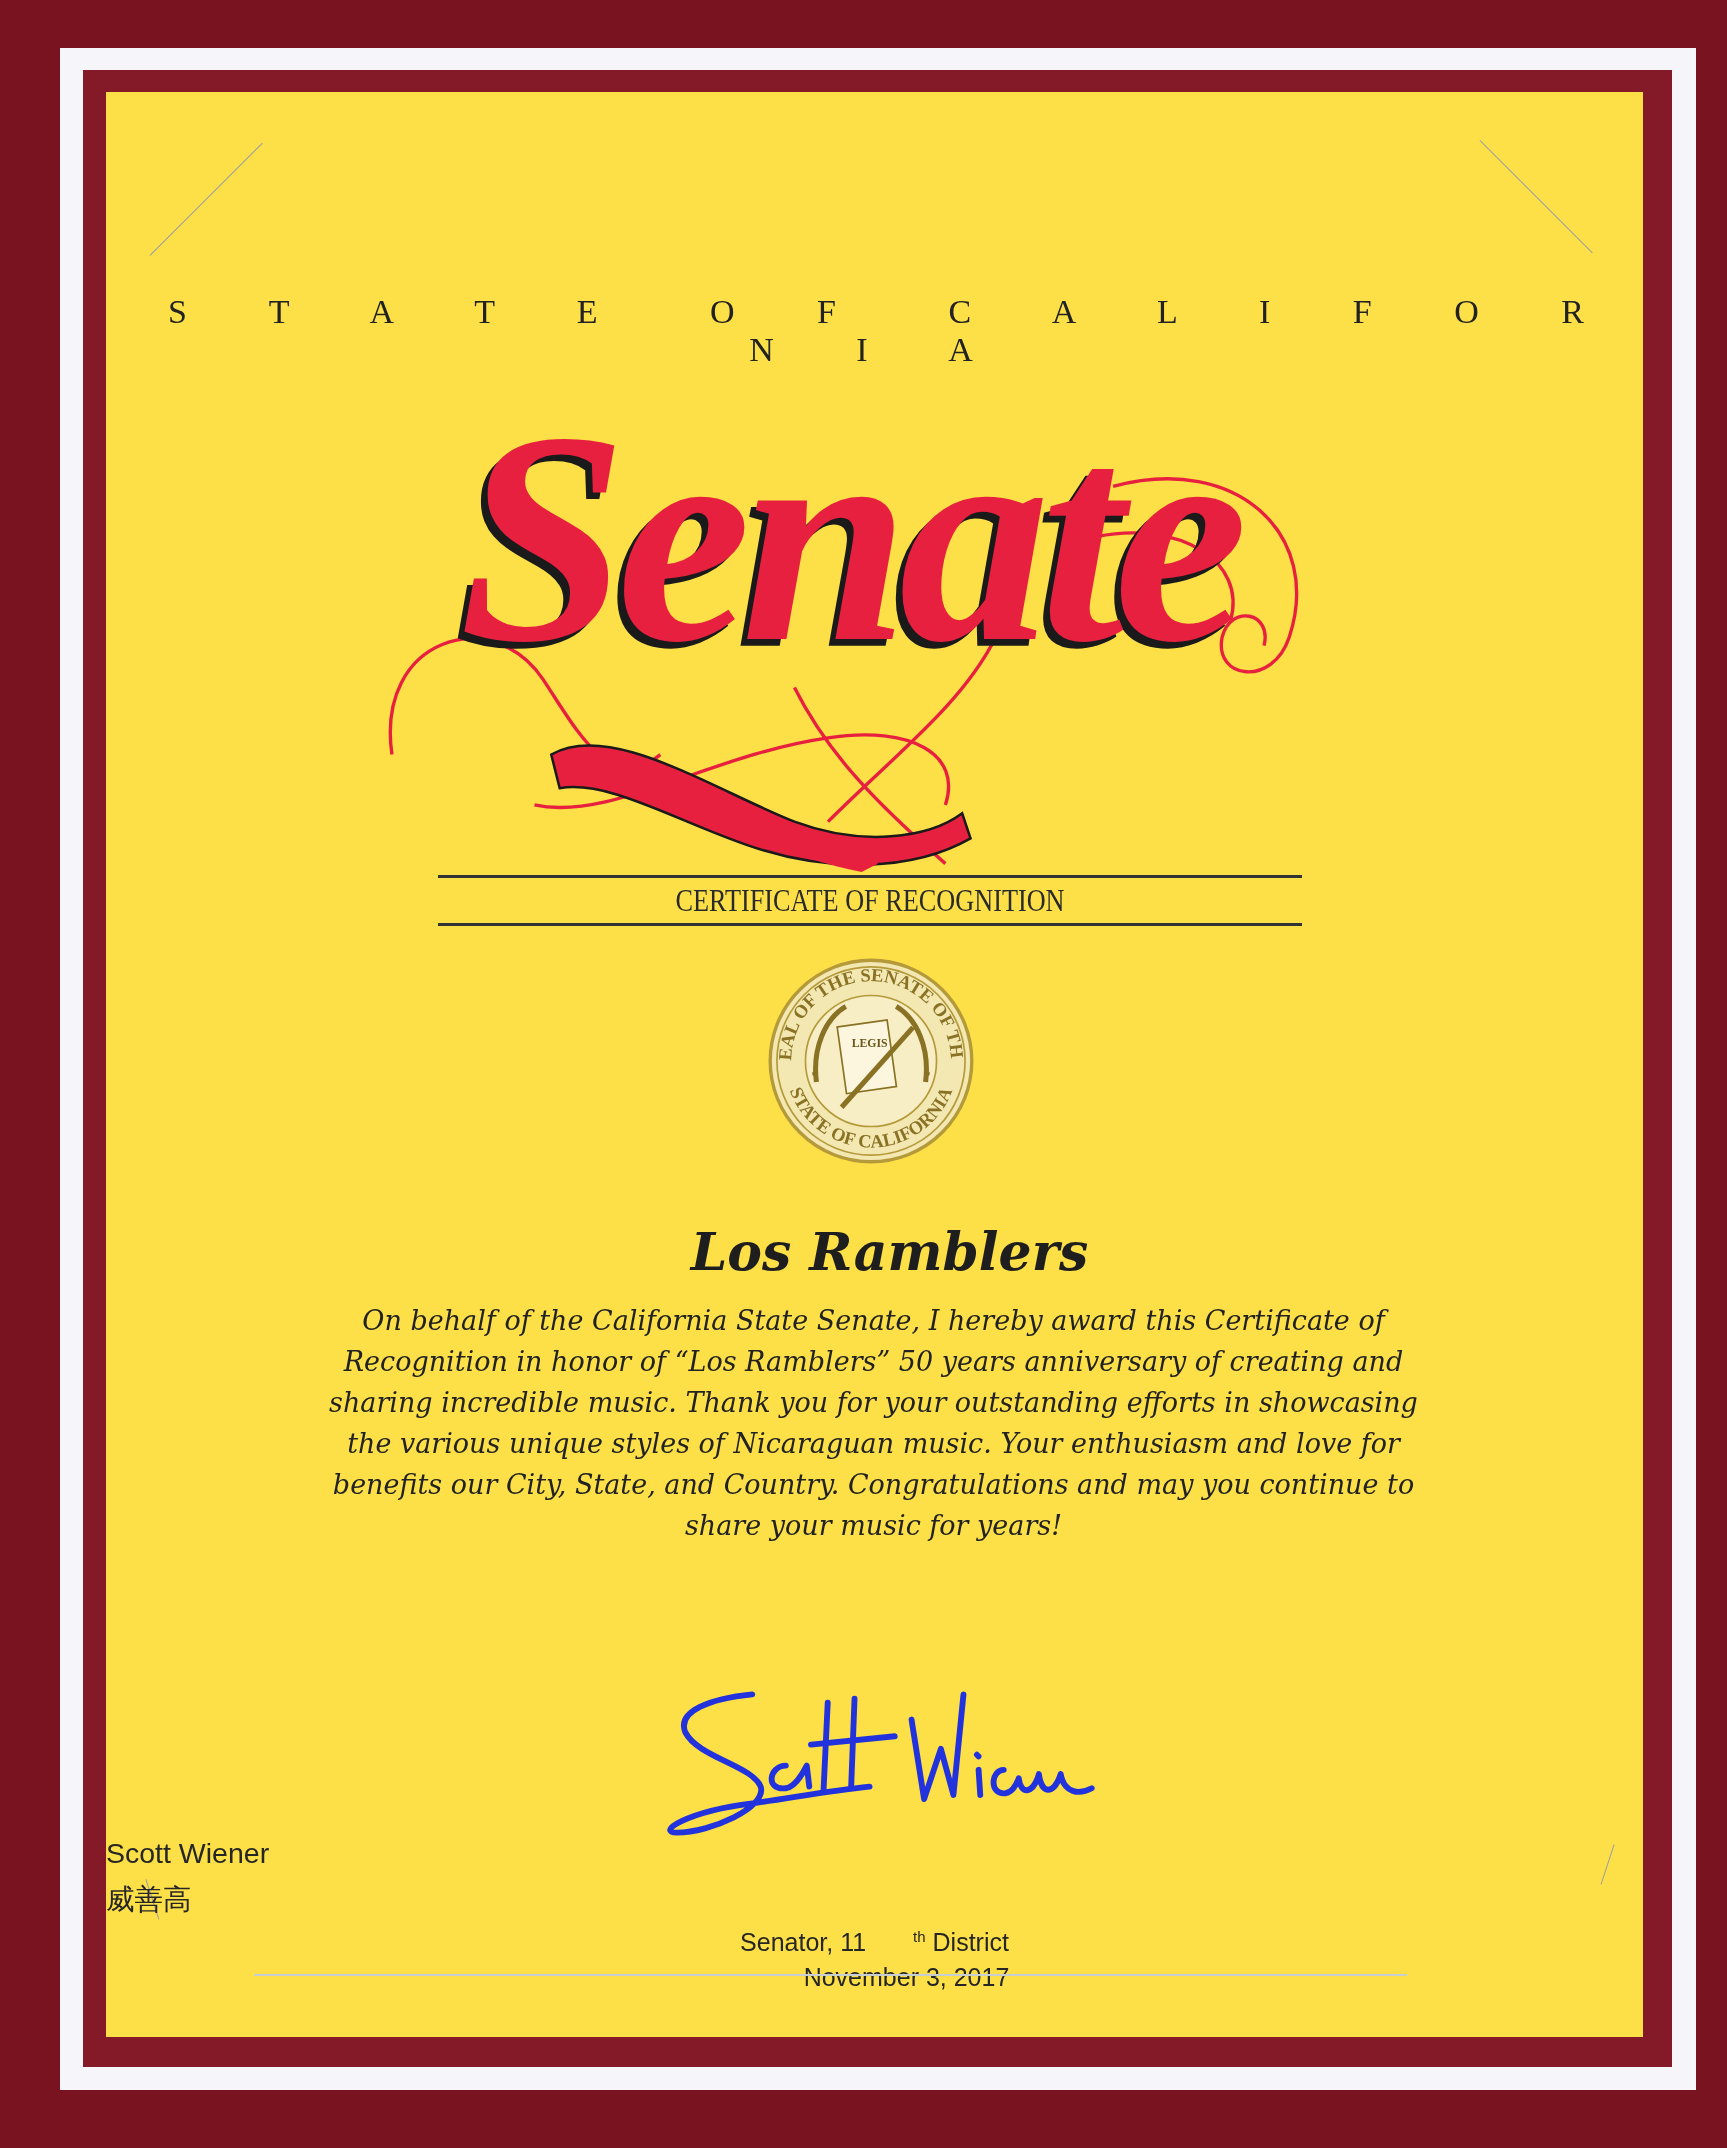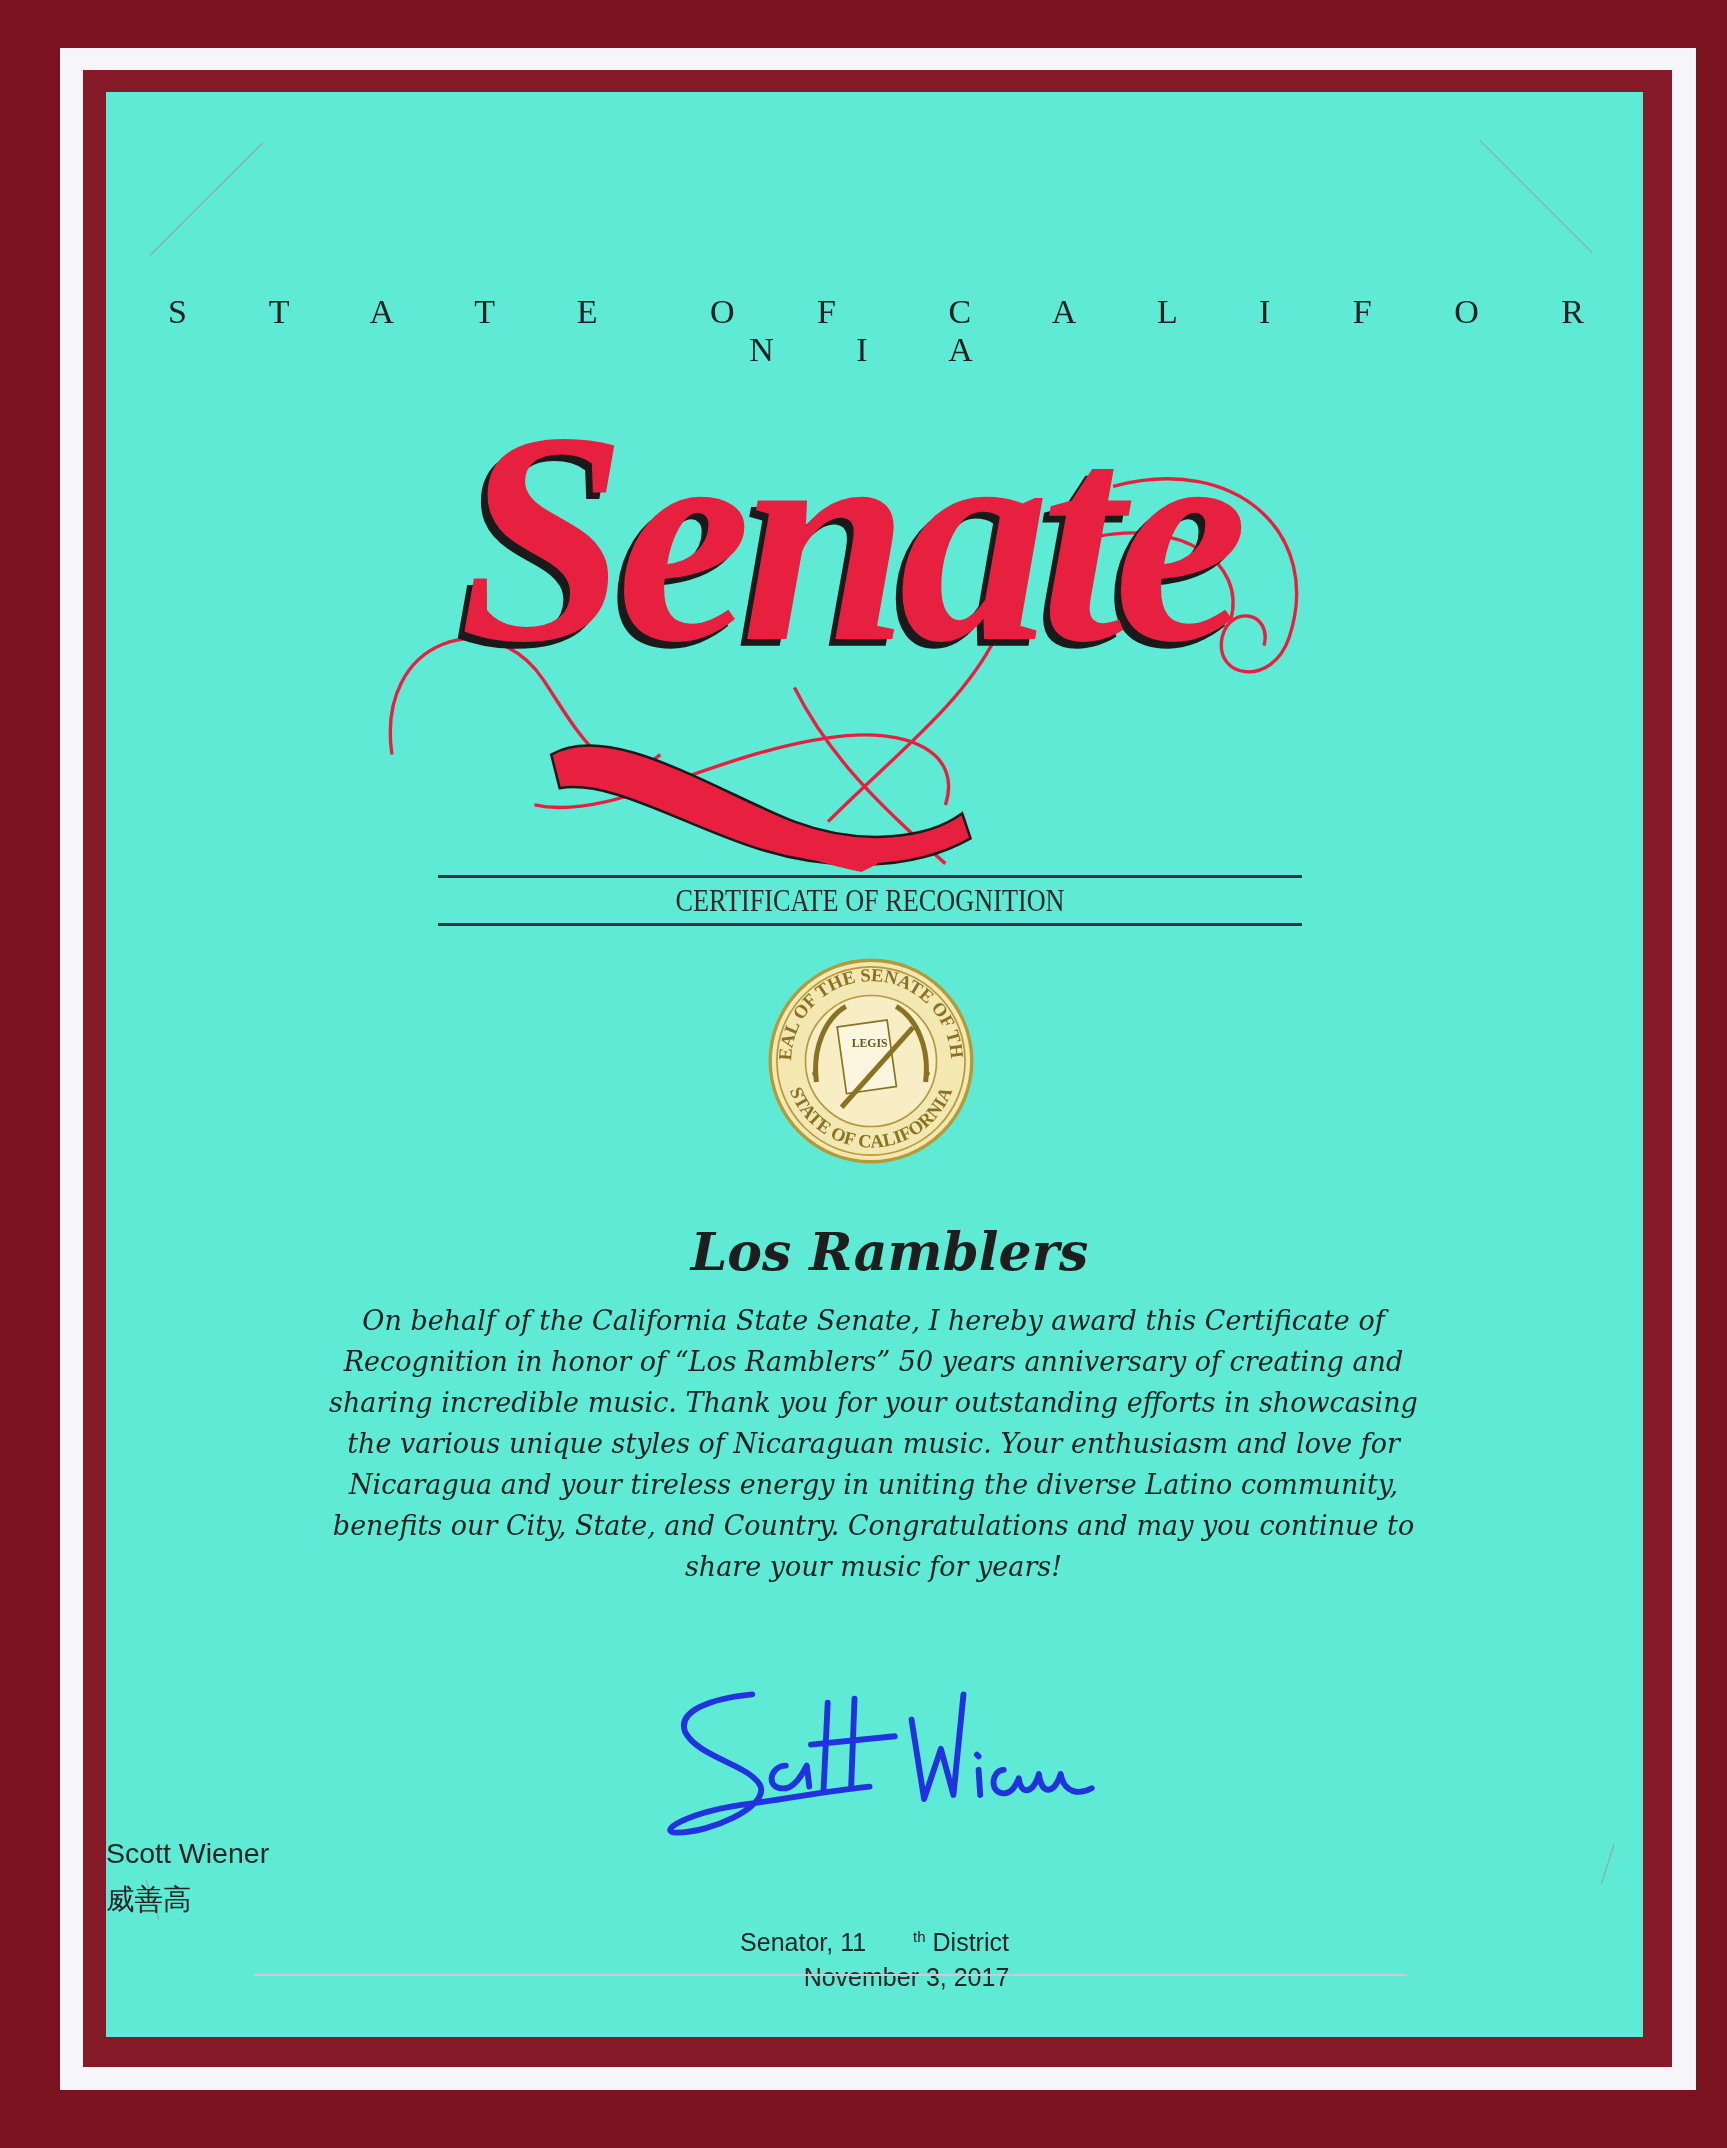--- a/index.html
+++ b/index.html
@@ -1,19 +1,19 @@
 <!DOCTYPE html>
 <html style="font-size:13.4px"><head>
 <meta charset="utf-8">
 <style>
   html, body { margin:0; padding:0; }
   body { width:1728px; height:2148px; background:#7a1320; position:relative; overflow:hidden; font-family:"Liberation Serif", serif; }
   .mat { position:absolute; left:60px; top:48px; width:1636px; height:2042px; background:#f6f6fa; }
   .inner-frame { position:absolute; left:83px; top:70px; width:1589px; height:1997px; background:#841a28; }
-  .paper { position:absolute; left:106px; top:92px; width:1537px; height:1945px; background:#5eead4; }
+  .paper { position:absolute; left:106px; top:92px; width:1537px; height:1945px; background:#fde047; }
   .corner { position:absolute; height:0.8px; background:#9a9fa4; transform-origin:left center; }
   .state-line { position:absolute; top:201px; left:0; width:100%; text-align:center; font-family:"Liberation Serif", serif; font-size:34px; letter-spacing:37px; color:#222; padding-left:25px; box-sizing:border-box; }
   .state-line span { margin:0 15px; }
   .senate-wrap { position:absolute; left:252px; top:193px; width:1049px; height:587px; }
   .senate-text { position:absolute; left:101px; top:101px; font-family:"Liberation Serif", serif; font-weight:bold; font-style:italic; font-size:302px; color:#e8203f; text-shadow:-6.7px 6.7px 0 #1a1a1a; letter-spacing:-10px; line-height:1; }
   .rule { position:absolute; left:332px; width:864px; height:2.5px; background:#333; }
   .cert-title { position:absolute; left:332px; top:790px; width:864px; text-align:center; font-family:"Liberation Serif", serif; font-size:32px; color:#2a2a2a; transform:scaleX(0.82); transform-origin:center; }
   .seal { position:absolute; left:660px; top:864px; width:210px; height:210px; }
   .recipient { position:absolute; top:1129px; left:0; width:100%; text-align:center; font-family:"DejaVu Serif", serif; font-style:italic; font-weight:bold; font-size:52px; color:#1e1e1e;margin-left:15px; }
   .body-text { position:absolute; top:1208px; left:201px; width:1133px; text-align:center; font-family:"DejaVu Serif", serif; font-style:italic; font-size:27px; line-height:41px; color:#222; }
@@ -91,21 +91,20 @@
     </svg>
   </div>
 
   <div class="recipient">Los Ramblers</div>
 
   <div class="body-text">
     <div>On behalf of the California State Senate, I hereby award this Certificate of</div>
     <div>Recognition in honor of “Los Ramblers” 50 years anniversary of creating and</div>
     <div>sharing incredible music. Thank you for your outstanding efforts in showcasing</div>
     <div>the various unique styles of Nicaraguan music. Your enthusiasm and love for</div>
-    <div>Nicaragua and your tireless energy in uniting the diverse Latino community,</div>
     <div>benefits our City, State, and Country. Congratulations and may you continue to</div>
     <div>share your music for years!</div>
   </div>
 
   <div class="signature">
     <svg width="436" height="176" viewBox="0 0 520 210">
       <g fill="none" stroke="#2233dd" stroke-width="7" stroke-linecap="round" stroke-linejoin="round">
         <path d="M 110 10 C 60 15, 20 30, 30 55 C 45 85, 110 95, 120 120 C 128 145, 60 175, 20 175 C -5 175, 30 150, 110 140 C 160 133, 200 125, 250 120"></path>
         <path d="M 150 95 C 130 95, 125 125, 150 122 C 160 121, 170 105, 175 95 L 178 120"></path>
         <path d="M 200 20 L 195 125"></path>

